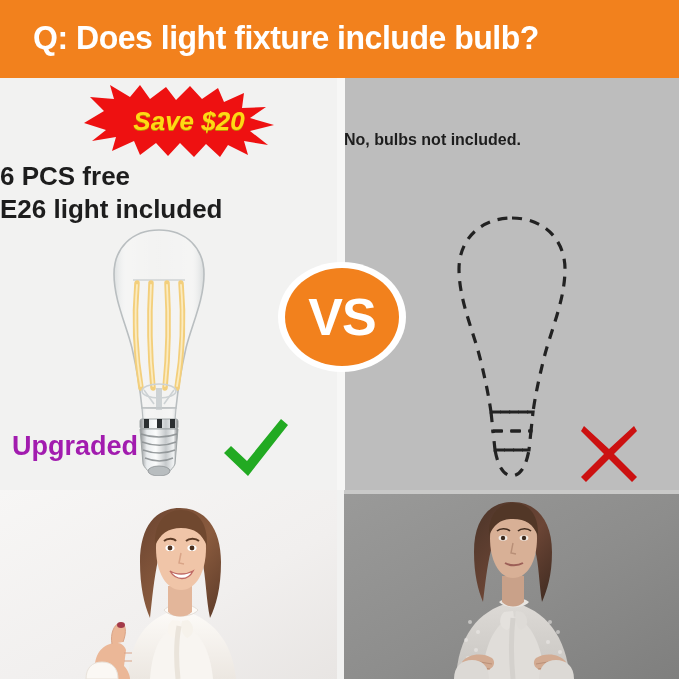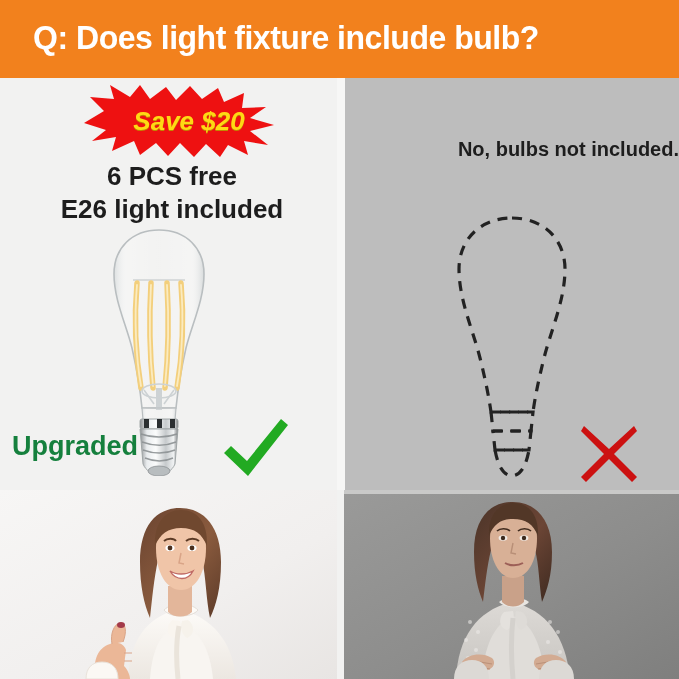--- a/index.html
+++ b/index.html
@@ -20,27 +20,27 @@
 
   
   .starburst{position:absolute;left:78px;top:83px;width:200px;height:76px;}
   .starburst svg{display:block;width:200px;height:76px;}
   .starburst-label{position:absolute;left:11px;top:0;width:200px;height:76px;
     display:flex;align-items:center;justify-content:center;
     font-family:"Liberation Sans",sans-serif;font-weight:bold;font-size:26px;
     color:#ffd914;text-shadow:0 1px 0 #c08a00;font-style:italic;}
 
   
-  .left-text{position:absolute;left:0;top:160px;width:344px;text-align:center;
+  .left-text{position:absolute;left:0;top:160px;width:344px;
     font-family:"Liberation Sans",sans-serif;font-weight:bold;font-size:26px;
     line-height:1.26;color:#1d1d1d;}
 
   
-  .right-text{position:absolute;left:344px;top:138px;width:335px;text-align:right;
-    font-family:"Liberation Sans",sans-serif;font-weight:bold;font-size:20px;
+  .right-text{position:absolute;left:344px;top:131px;width:335px;text-align:left;
+    font-family:"Liberation Sans",sans-serif;font-weight:bold;font-size:16px;
     color:#1d1d1d;}
 
   
   .bulb{position:absolute;left:100px;top:228px;width:118px;height:248px;}
   .bulb svg{display:block;width:118px;height:248px;}
 
   
   .ghost-bulb{position:absolute;left:443px;top:212px;width:138px;height:270px;}
   .ghost-bulb svg{display:block;width:138px;height:270px;}
 
@@ -51,21 +51,21 @@
   .vs-oval{position:absolute;left:7px;top:6px;width:114px;height:98px;
     background:#f2811d;border-radius:50%;}
   .vs-text{position:absolute;left:0;top:0;width:128px;height:110px;
     display:flex;align-items:center;justify-content:center;
     font-family:"Liberation Sans",sans-serif;font-weight:bold;font-size:52px;
     color:#ffffff;letter-spacing:-1px;}
 
   
   .upgraded{position:absolute;left:12px;top:431px;
     font-family:"Liberation Sans",sans-serif;font-weight:bold;font-size:27px;
-    color:#15803d;}
+    color:#a21caf;}
 
   
   .checkmark{position:absolute;left:221px;top:413px;width:70px;height:70px;}
   .checkmark svg{display:block;width:70px;height:70px;}
 
   
   .xmark{position:absolute;left:578px;top:423px;width:62px;height:62px;}
   .xmark svg{display:block;width:62px;height:62px;}
 
   
@@ -171,20 +171,25 @@
         <path d="M69 6 C101 6 122 28 122 57 C122 88 108 118 101 146
                  C95 170 92 186 90 200 L48 200 C46 186 43 170 37 146
                  C30 118 16 88 16 57 C16 28 37 6 69 6 Z"></path>
         <path d="M48 200 L90 200 L88 219 L50 219 Z"></path>
         <path d="M50 219 L88 219 L86 238 L52 238 Z"></path>
         <path d="M52 238 L86 238 C83 254 78 263 69 264 C60 263 55 254 52 238 Z"></path>
       </g>
     </svg>
   </div>
 
+  <div class="vs-badge">
+    <div class="vs-ring"></div>
+    <div class="vs-oval"></div>
+    <div class="vs-text">VS</div>
+  </div>
 
   <div class="upgraded">Upgraded</div>
 
   <div class="checkmark">
     <svg viewBox="0 0 70 70" xmlns="http://www.w3.org/2000/svg">
       <path d="M3 40 L10 33 L26 48 L60 6 L67 12 L27 63 Z" fill="#22aa22"></path>
     </svg>
   </div>
 
   <div class="xmark">

